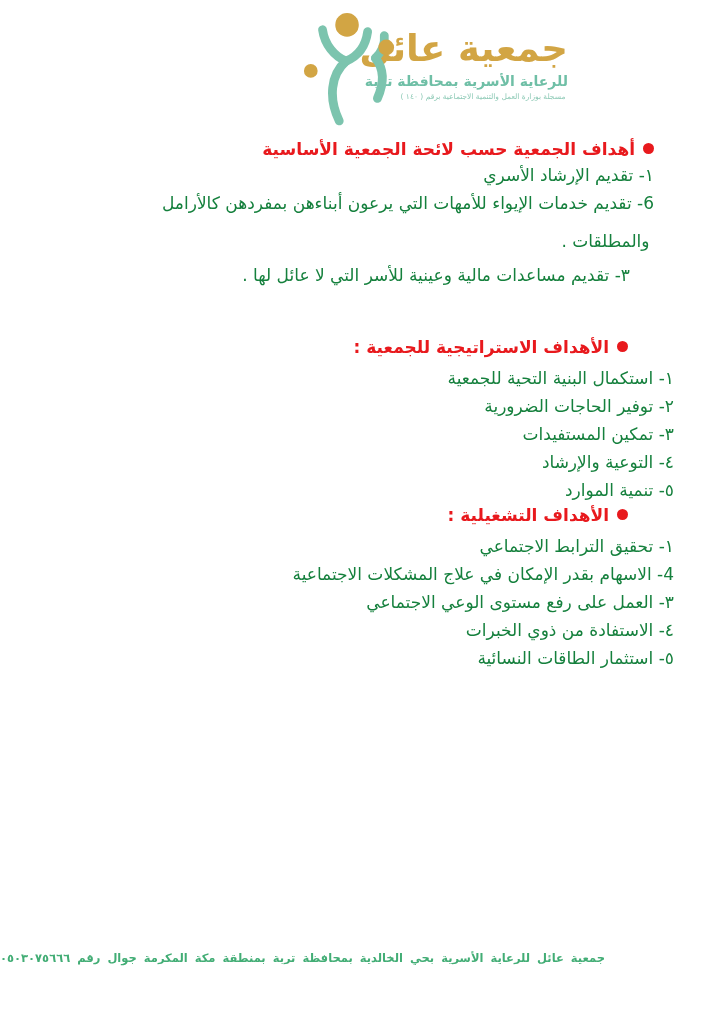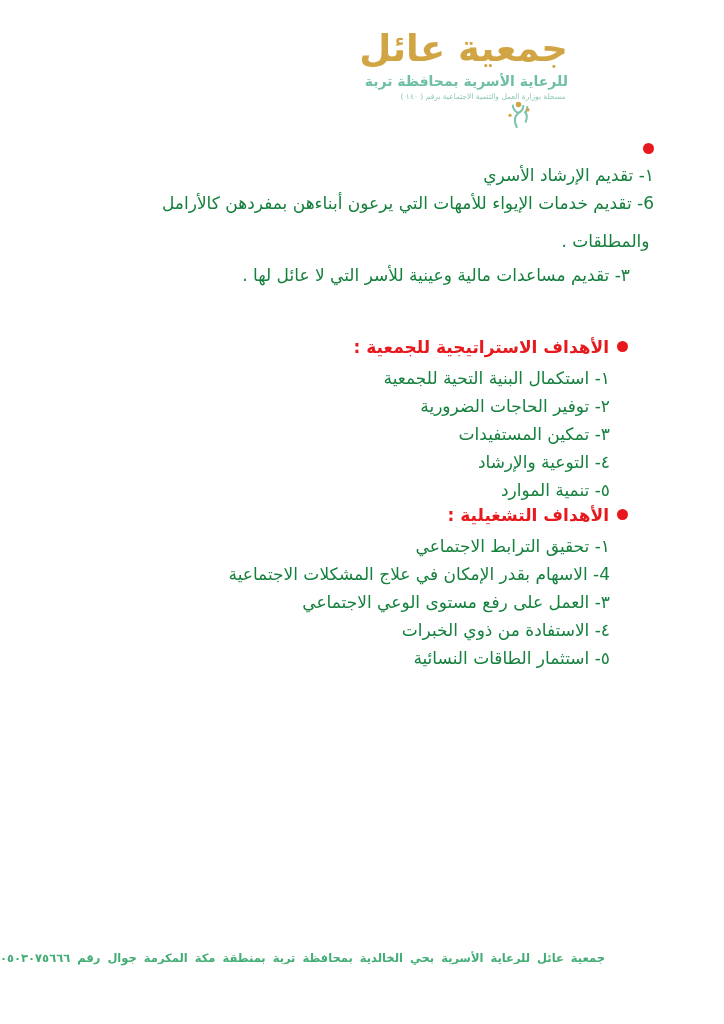--- a/index.html
+++ b/index.html
@@ -5,21 +5,21 @@
   * { margin:0; padding:0; box-sizing:border-box; }
   html,body { background:#e9e9e9; }
   body { font-family:"DejaVu Sans","Liberation Sans",sans-serif; }
   .page {
     position:relative; width:724px; height:1024px; margin:0 auto;
     background:#ffffff; overflow:hidden; direction:rtl;
   }
   
   .logo {
     position:absolute; top:10px; left:296px; width:272px; height:118px;
-    display:flex; flex-direction:column; align-items:flex-start;
+    display:flex; flex-direction:row; align-items:flex-start;
   }
   .logo-texts { width:170px; padding-top:20px; text-align:center; }
   .logo-wordmark {
     font-size:37px; font-weight:bold; color:#d2a544; line-height:1.05;
     letter-spacing:-1px; white-space:nowrap;
   }
   .logo-tagline {
     margin-top:4px; font-size:14px; font-weight:bold; color:#6fbfa6; white-space:nowrap;
   }
   .logo-reg {
@@ -36,21 +36,21 @@
     background:#e8191d; margin-left:8px; vertical-align:middle; margin-bottom:3px;
   }
   .sec1 { top:136px; }
   .sec1 .pad { padding-right:70px; }
   .sec1 .item-2 { margin-top:2px; }
   .sec1 .item-2b { margin-top:12px; text-align:center; padding-left:487px; padding-right:0; white-space:nowrap; }
   .sec1 .item-3 { margin-top:8px; padding-right:94px; }
   .sec2 { top:334px; }
   .sec3 { top:502px; }
   .head2 { padding-right:96px; }
-  .sec2 .line.item, .sec3 .line.item { padding-right:114px; line-height:28px;text-align:right; }
+  .sec2 .line.item, .sec3 .line.item { padding-right:50px; line-height:28px;text-align:right; }
   .sec2 .first-item, .sec3 .first-item { margin-top:4px; }
   
   .footer {
     position:absolute; top:951px; right:0; left:0; text-align:left;
     font-size:11.5px; font-weight:bold; color:#42ad75; word-spacing:3px;
   }
 </style>
 </head>
 <body>
 
@@ -74,21 +74,21 @@
       <g fill="#d2a544">
         <circle cx="48" cy="15" r="12"></circle>
         <circle cx="88" cy="38" r="8"></circle>
         <circle cx="11" cy="62" r="7"></circle>
       </g>
     </svg>
   </div>
 
   <div class="block sec1">
     <div class="line heading pad">
-      <span class="bullet"></span>
+      <span class="bullet"></span><span class="h-text">أهداف الجمعية حسب لائحة الجمعية الأساسية</span>
     </div>
     <div class="line pad item-1">١- تقديم الإرشاد الأسري</div>
     <div class="line pad item-2">6- تقديم خدمات الإيواء للأمهات التي يرعون أبناءهن بمفردهن كالأرامل</div>
     <div class="line item-2b">والمطلقات .</div>
     <div class="line item-3">٣- تقديم مساعدات مالية وعينية للأسر التي لا عائل لها .</div>
   </div>
 
   <div class="block sec2">
     <div class="line heading head2">
       <span class="bullet"></span><span class="h-text">الأهداف الاستراتيجية للجمعية :</span>

